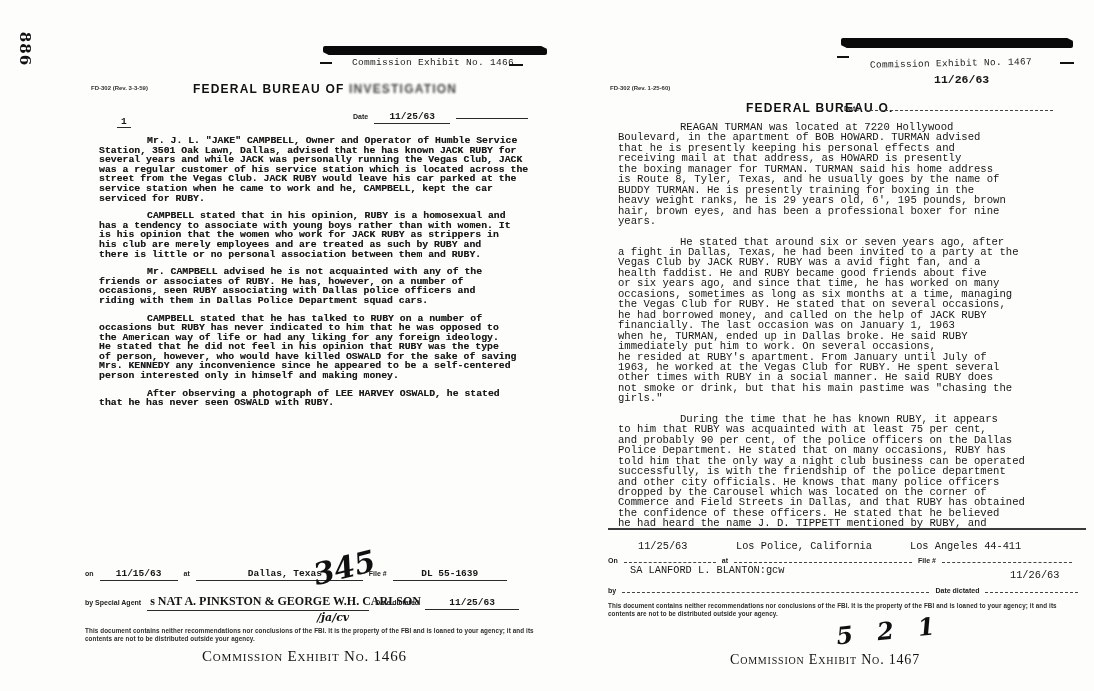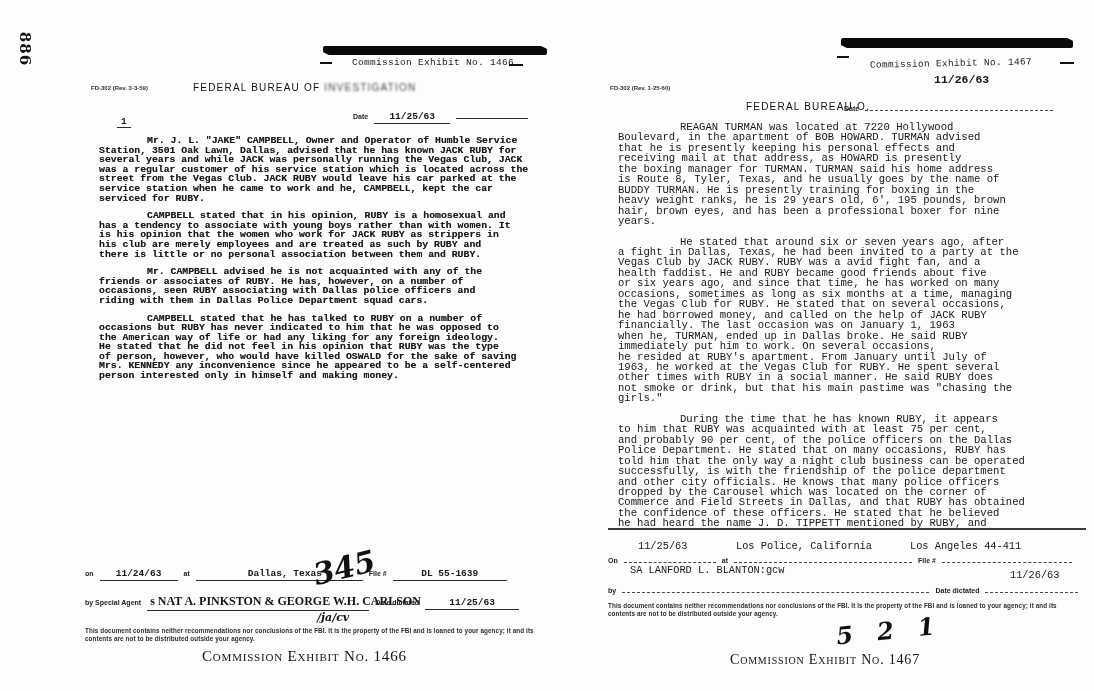--- a/index.html
+++ b/index.html
@@ -19,21 +19,21 @@
 
   .redaction-bar { position:absolute; background:#0a0a0a; border-radius:2px;
     box-shadow:2px 1px 0 #0a0a0a, -2px -1px 0 #0a0a0a; }
   .dash { position:absolute; background:#111; height:2px; }
 
   .stamp-text { position:absolute; font-family:"Liberation Mono", monospace;
     font-size:9.5px; color:#222; letter-spacing:0.3px; white-space:nowrap; }
 
   .form-label { position:absolute; font-size:6px; font-weight:bold; color:#333;
     filter:blur(0.3px); white-space:nowrap; }
-  .fbi-title { position:absolute; font-size:10px; font-weight:normal;
+  .fbi-title { position:absolute; font-size:12px; font-weight:bold;
     letter-spacing:1.2px; color:#111; white-space:nowrap; }
   .fbi-title .smear { filter:blur(0.8px); opacity:0.8; }
 
   .plabel { font-size:7px; font-weight:bold; color:#222; white-space:nowrap; }
   .tval { font-family:"Liberation Mono", monospace; font-size:9.5px;
     font-weight:bold; color:#161616; white-space:nowrap; }
   .uline { border-bottom:1.5px solid #2a2a2a; display:inline-block;
     text-align:center; padding:0 3px 1px 3px; }
   .leader { display:inline-block; border-bottom:1.5px solid #2a2a2a; height:10px; }
   .leader.dotted { border-bottom:1.5px dashed #444; }
@@ -110,27 +110,29 @@
 friends or associates of RUBY.  He has, however, on a number of
 occasions, seen RUBY associating with Dallas police officers and
 riding with them in Dallas Police Department squad cars.</p>
       <p>CAMPBELL stated that he has talked to RUBY on a number of
 occasions but RUBY has never indicated to him that he was opposed to
 the American way of life or had any liking for any foreign ideology.
 He stated that he did not feel in his opinion that RUBY was the type
 of person, however, who would have killed OSWALD for the sake of saving
 Mrs. KENNEDY any inconvenience since he appeared to be a self-centered
 person interested only in himself and making money.</p>
+      <p>After observing a photograph of LEE HARVEY OSWALD, he stated
+that he has never seen OSWALD with RUBY.</p>
     </div>
 
     <div style="position:absolute; left:0px; top:538px; width:470px;">
       <div class="handw hw-345">345</div>
       <div class="footer-row">
         <span class="plabel">on</span>
-        <span class="tval uline" style="width:72px;">11/24/63</span>
+        <span class="tval uline" style="width:72px;">11/15/63</span>
         <span class="plabel">at</span>
         <span class="tval uline" style="width:150px; text-align:center; padding-left:14px;">Dallas, Texas</span>
         <span class="plabel">File #</span>
         <span class="tval uline" style="width:108px;">DL 55-1639</span>
       </div>
       <div class="footer-row" style="margin-top:13px;">
         <span class="plabel">by Special Agent</span>
         <span class="tval uline" style="font-size:12px; width:216px;font-family:Liberation Serif, serif;">s NAT A. PINKSTON &amp; GEORGE W.H. CARLSON</span>
         <span class="plabel">Date dictated</span>
         <span class="tval uline" style="width:88px;">11/25/63</span>

